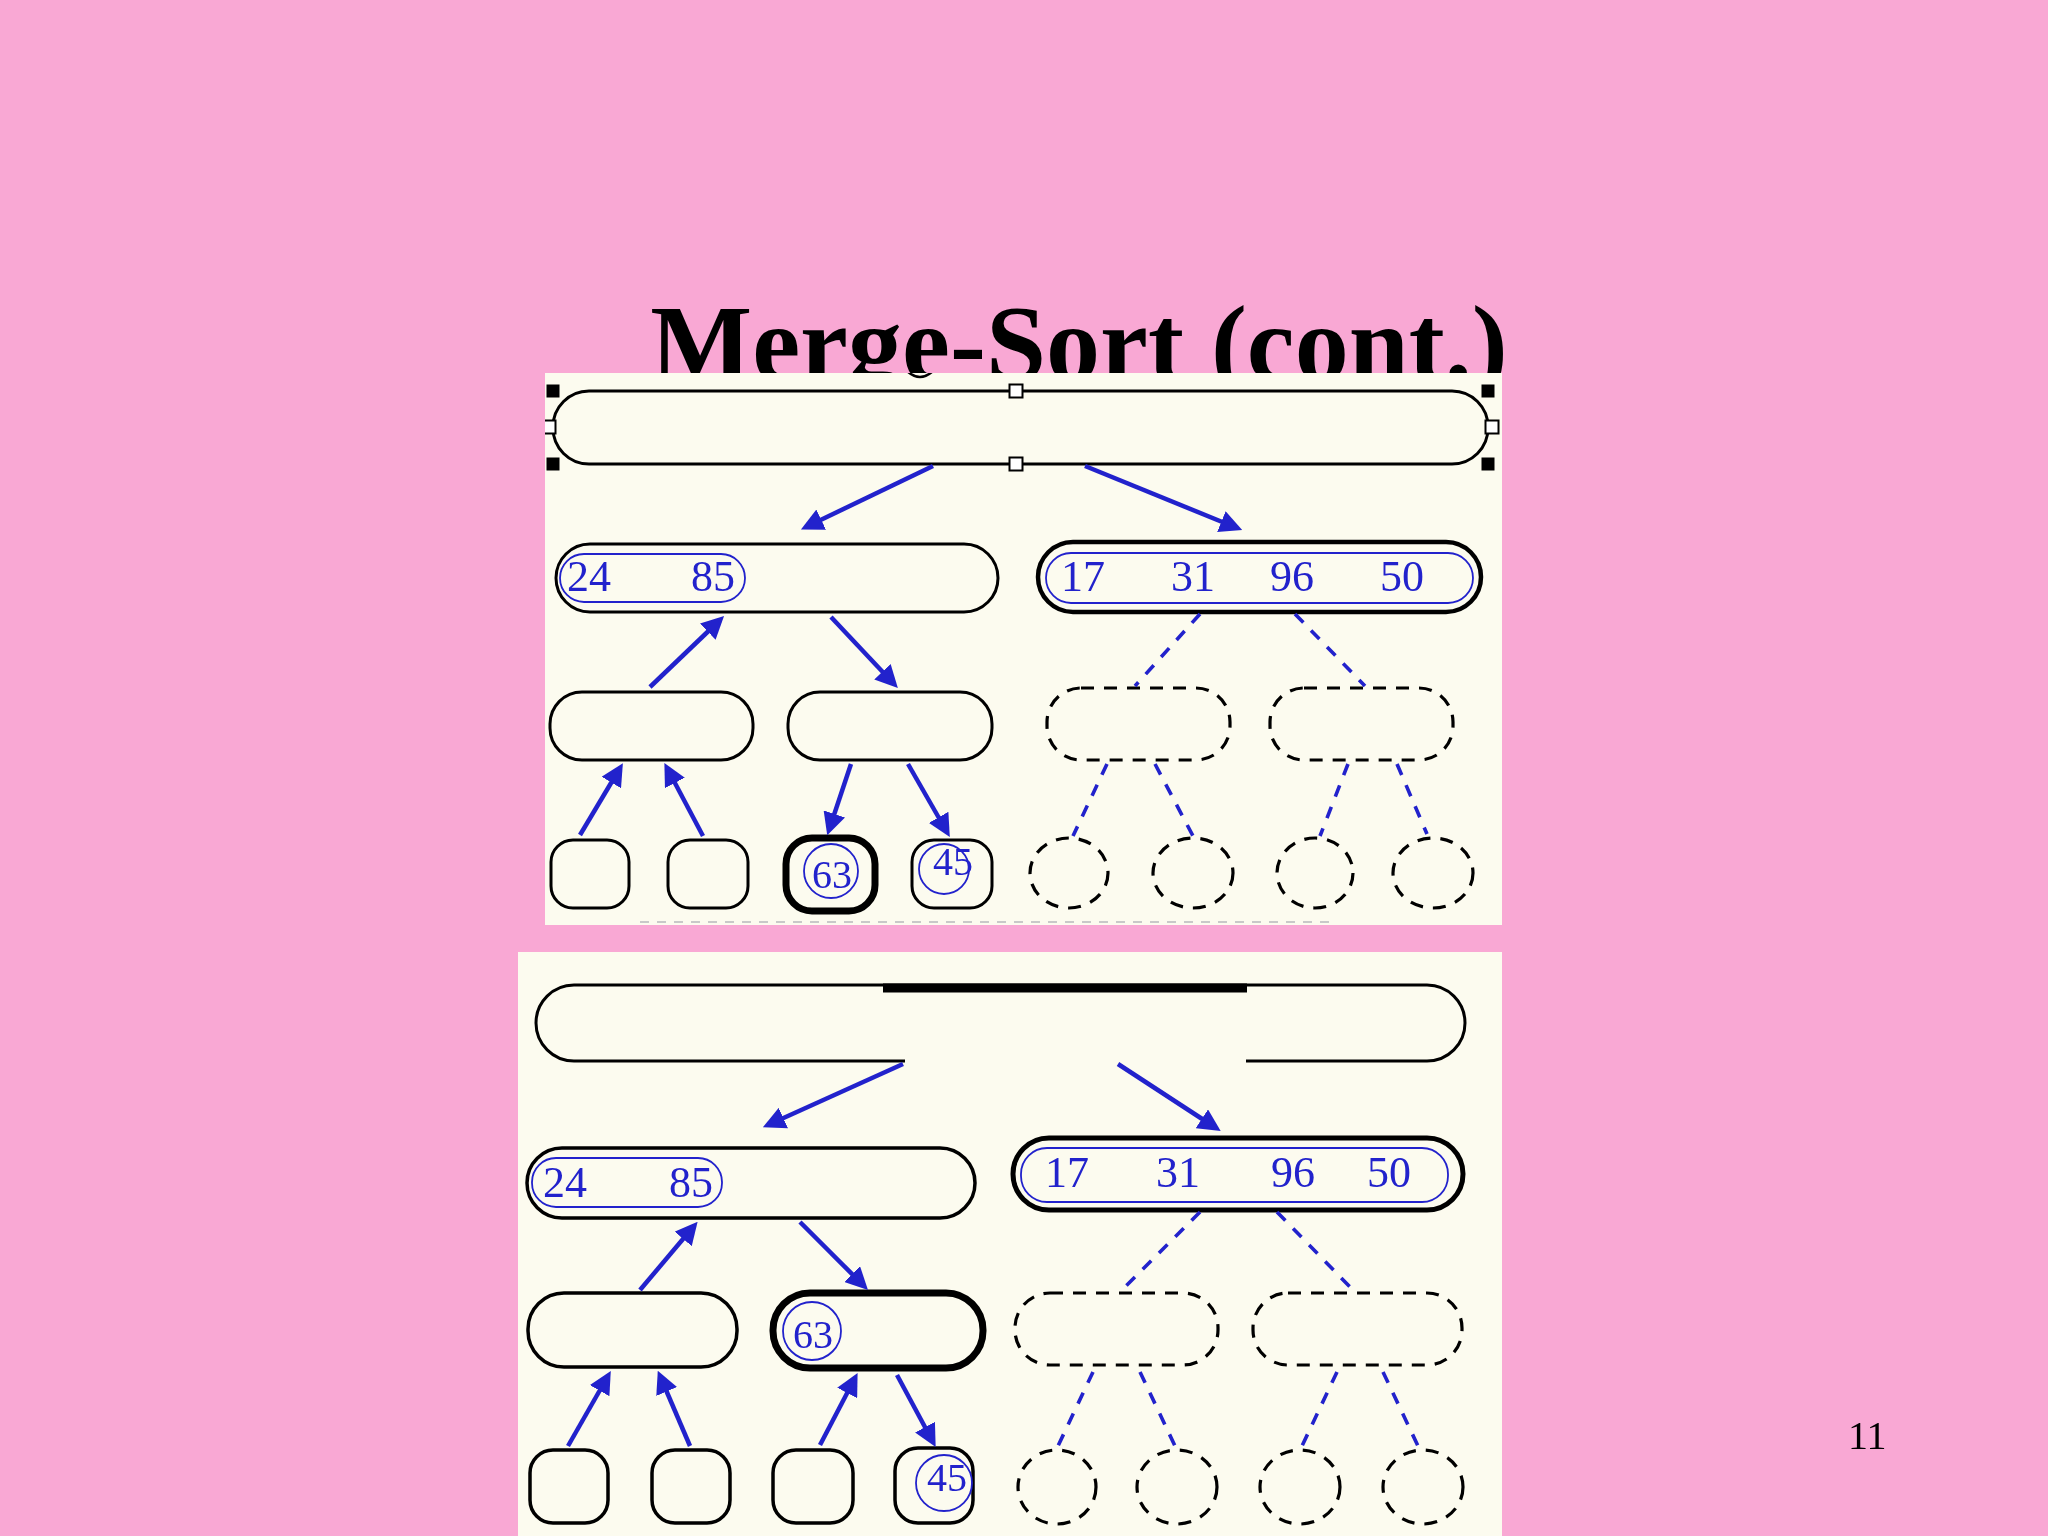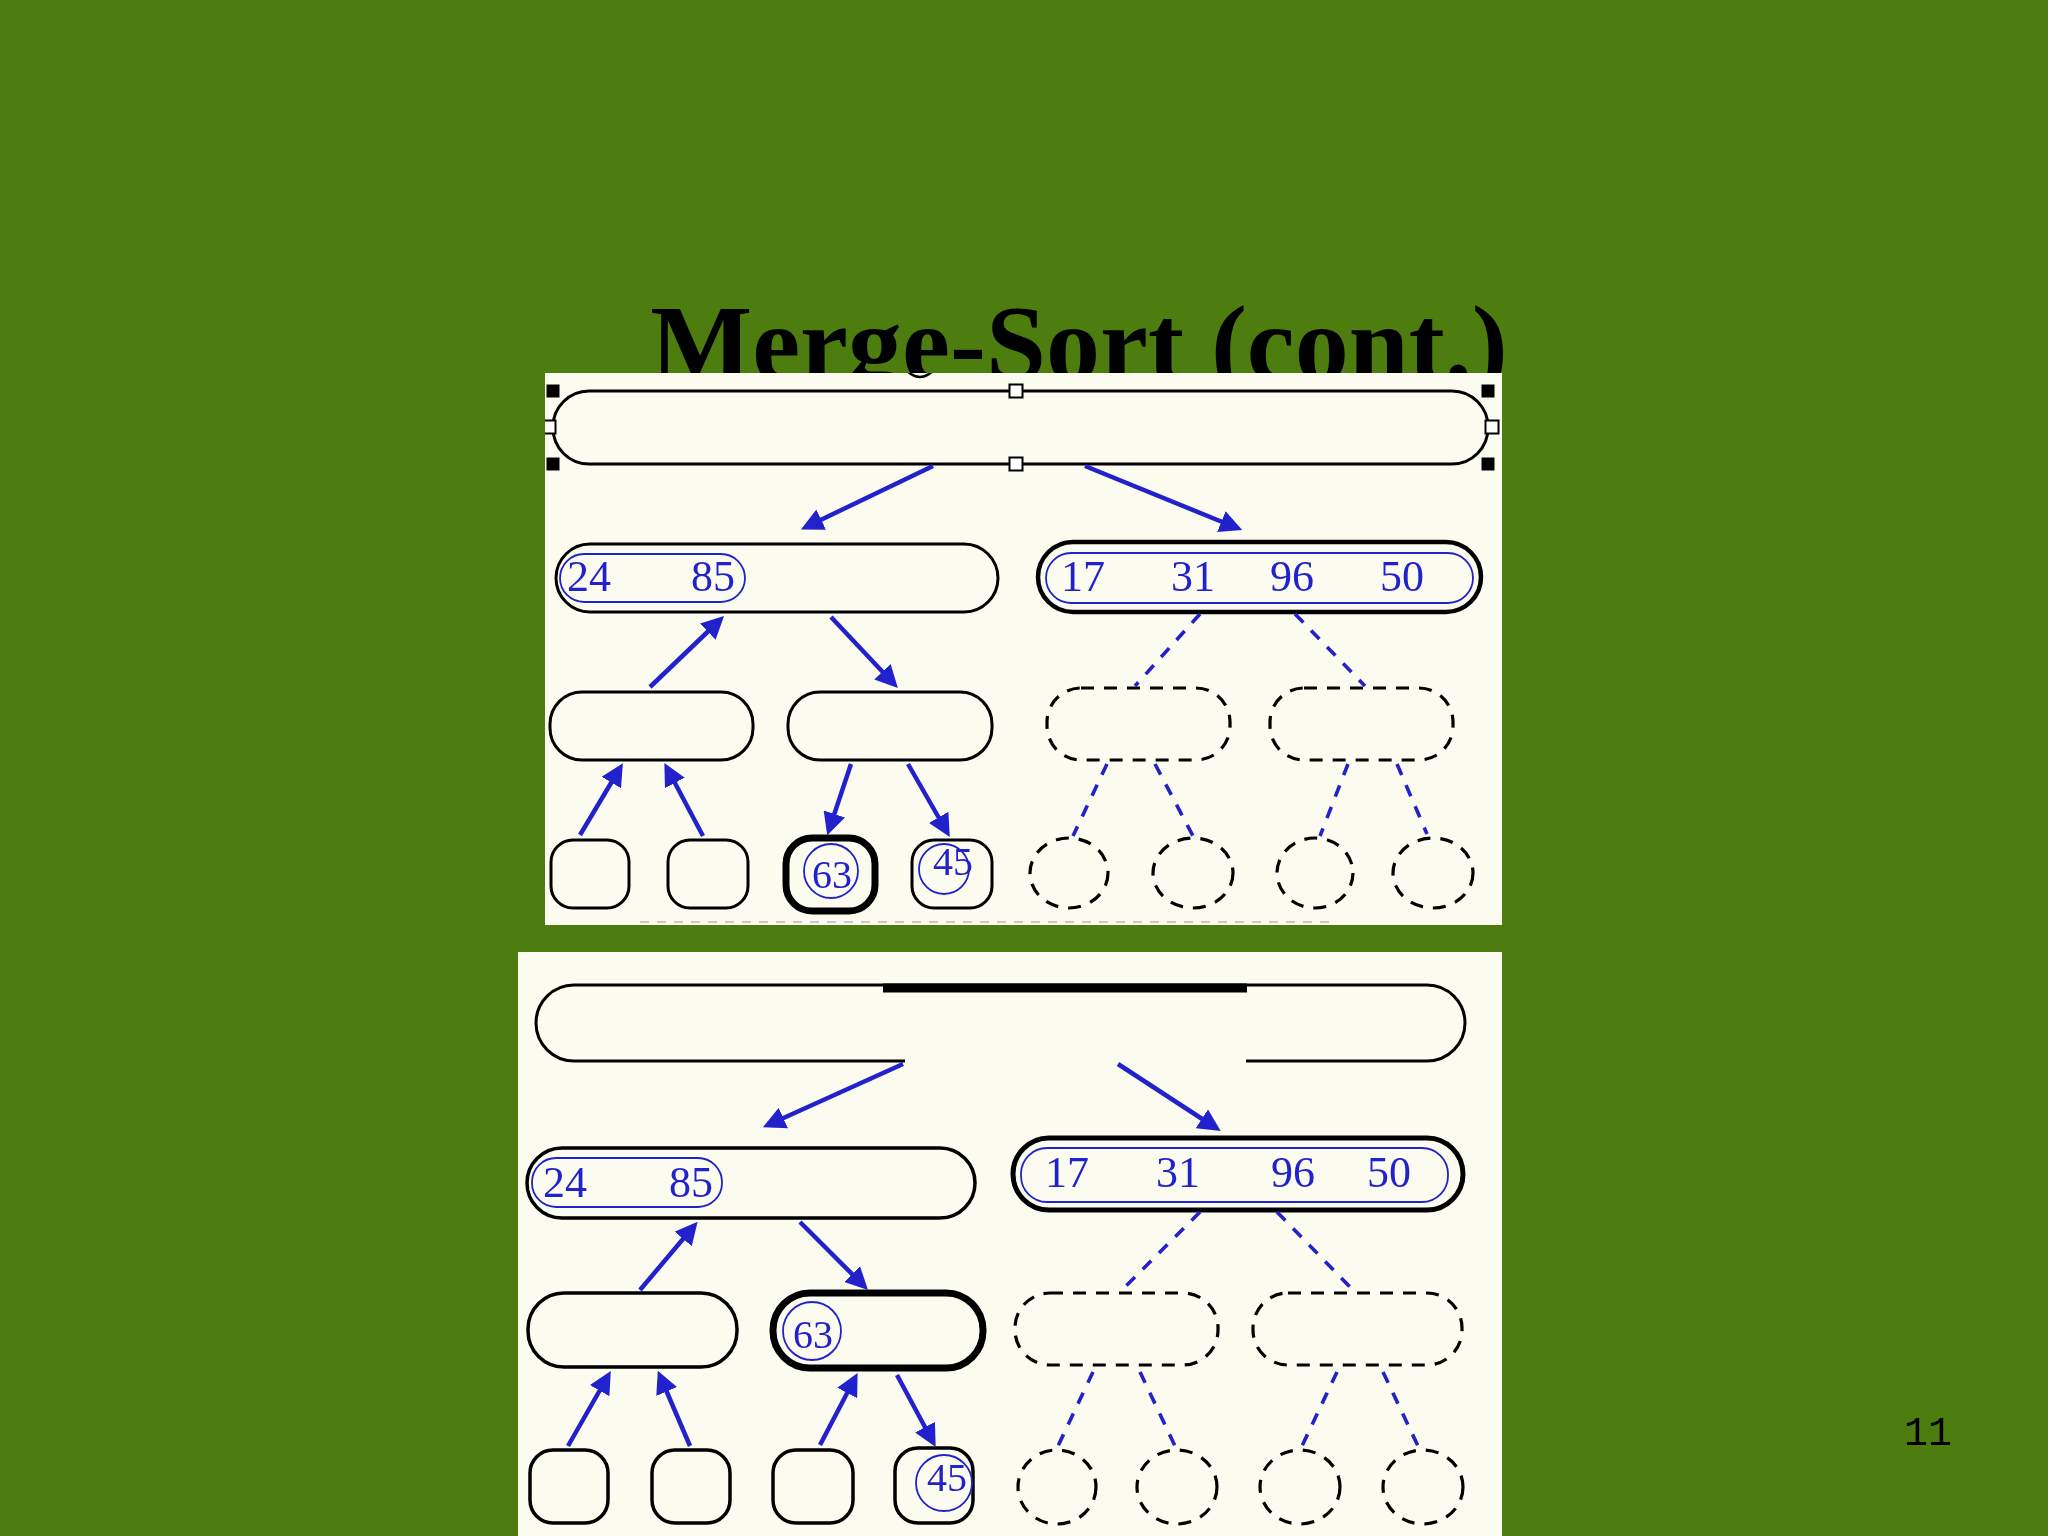--- a/index.html
+++ b/index.html
@@ -1,21 +1,21 @@
 <!DOCTYPE html>
 <html><head>
 <meta charset="utf-8">
 <style>
   html,body{margin:0;padding:0;background:#ffffff;}
-  .slide{position:relative;width:2048px;height:1536px;background:#4d7c0f;overflow:hidden;
+  .slide{position:relative;width:2048px;height:1536px;background:#f9a8d4;overflow:hidden;
          font-family:"Liberation Serif", serif;}
   .title{position:absolute;left:0;top:213px;width:2048px;text-align:center;
          transform:translateX(55px);font-weight:700;font-size:108px;line-height:1.1;
          color:#000;letter-spacing:0px;white-space:nowrap;}
-  .pagenum{position:absolute;left:1904px;top:1412px;font-size:40px;color:#000;font-family:Liberation Mono, monospace;}
+  .pagenum{position:absolute;left:1848px;top:1412px;font-size:40px;color:#000;}
   svg.tree{position:absolute;}
   #tree-top{left:545px;top:373px;}
   #tree-bottom{left:518px;top:952px;}
   text.nval{font-family:"Liberation Serif", serif;fill:#2222cc;}
   .nv-big{font-size:44px;}
   .nv-circ{font-size:40px;}
 </style>
 </head>
 <body>
 

